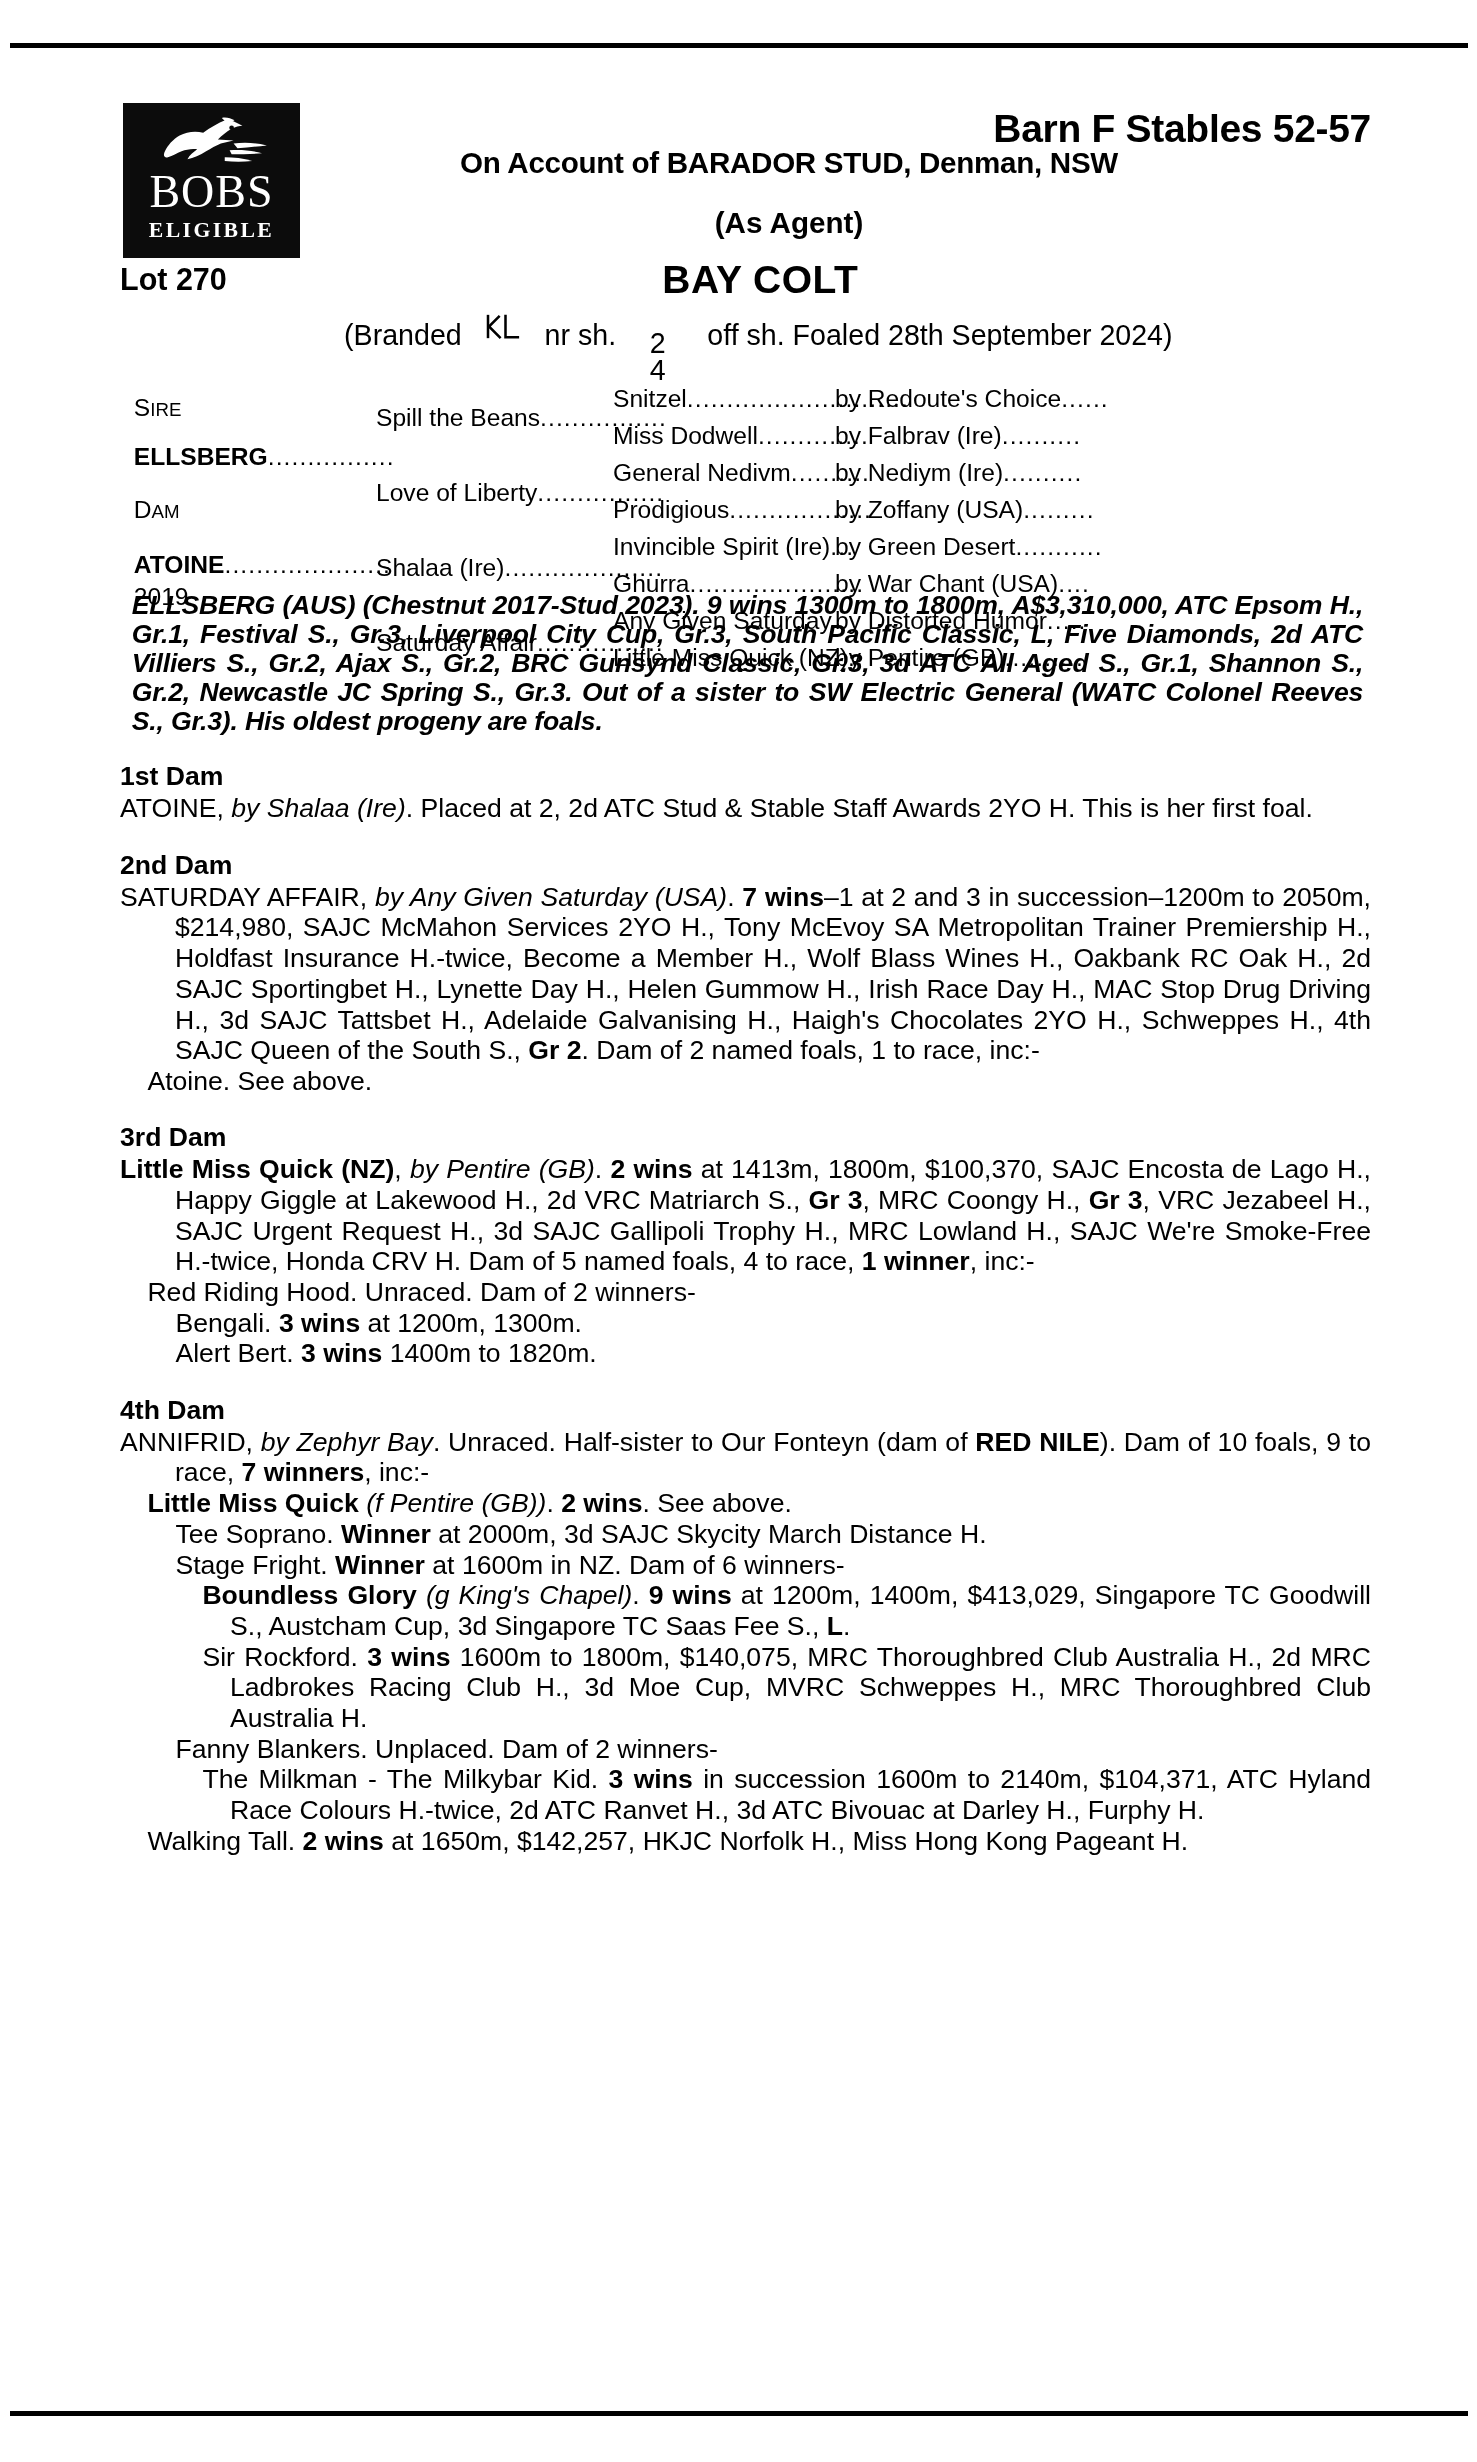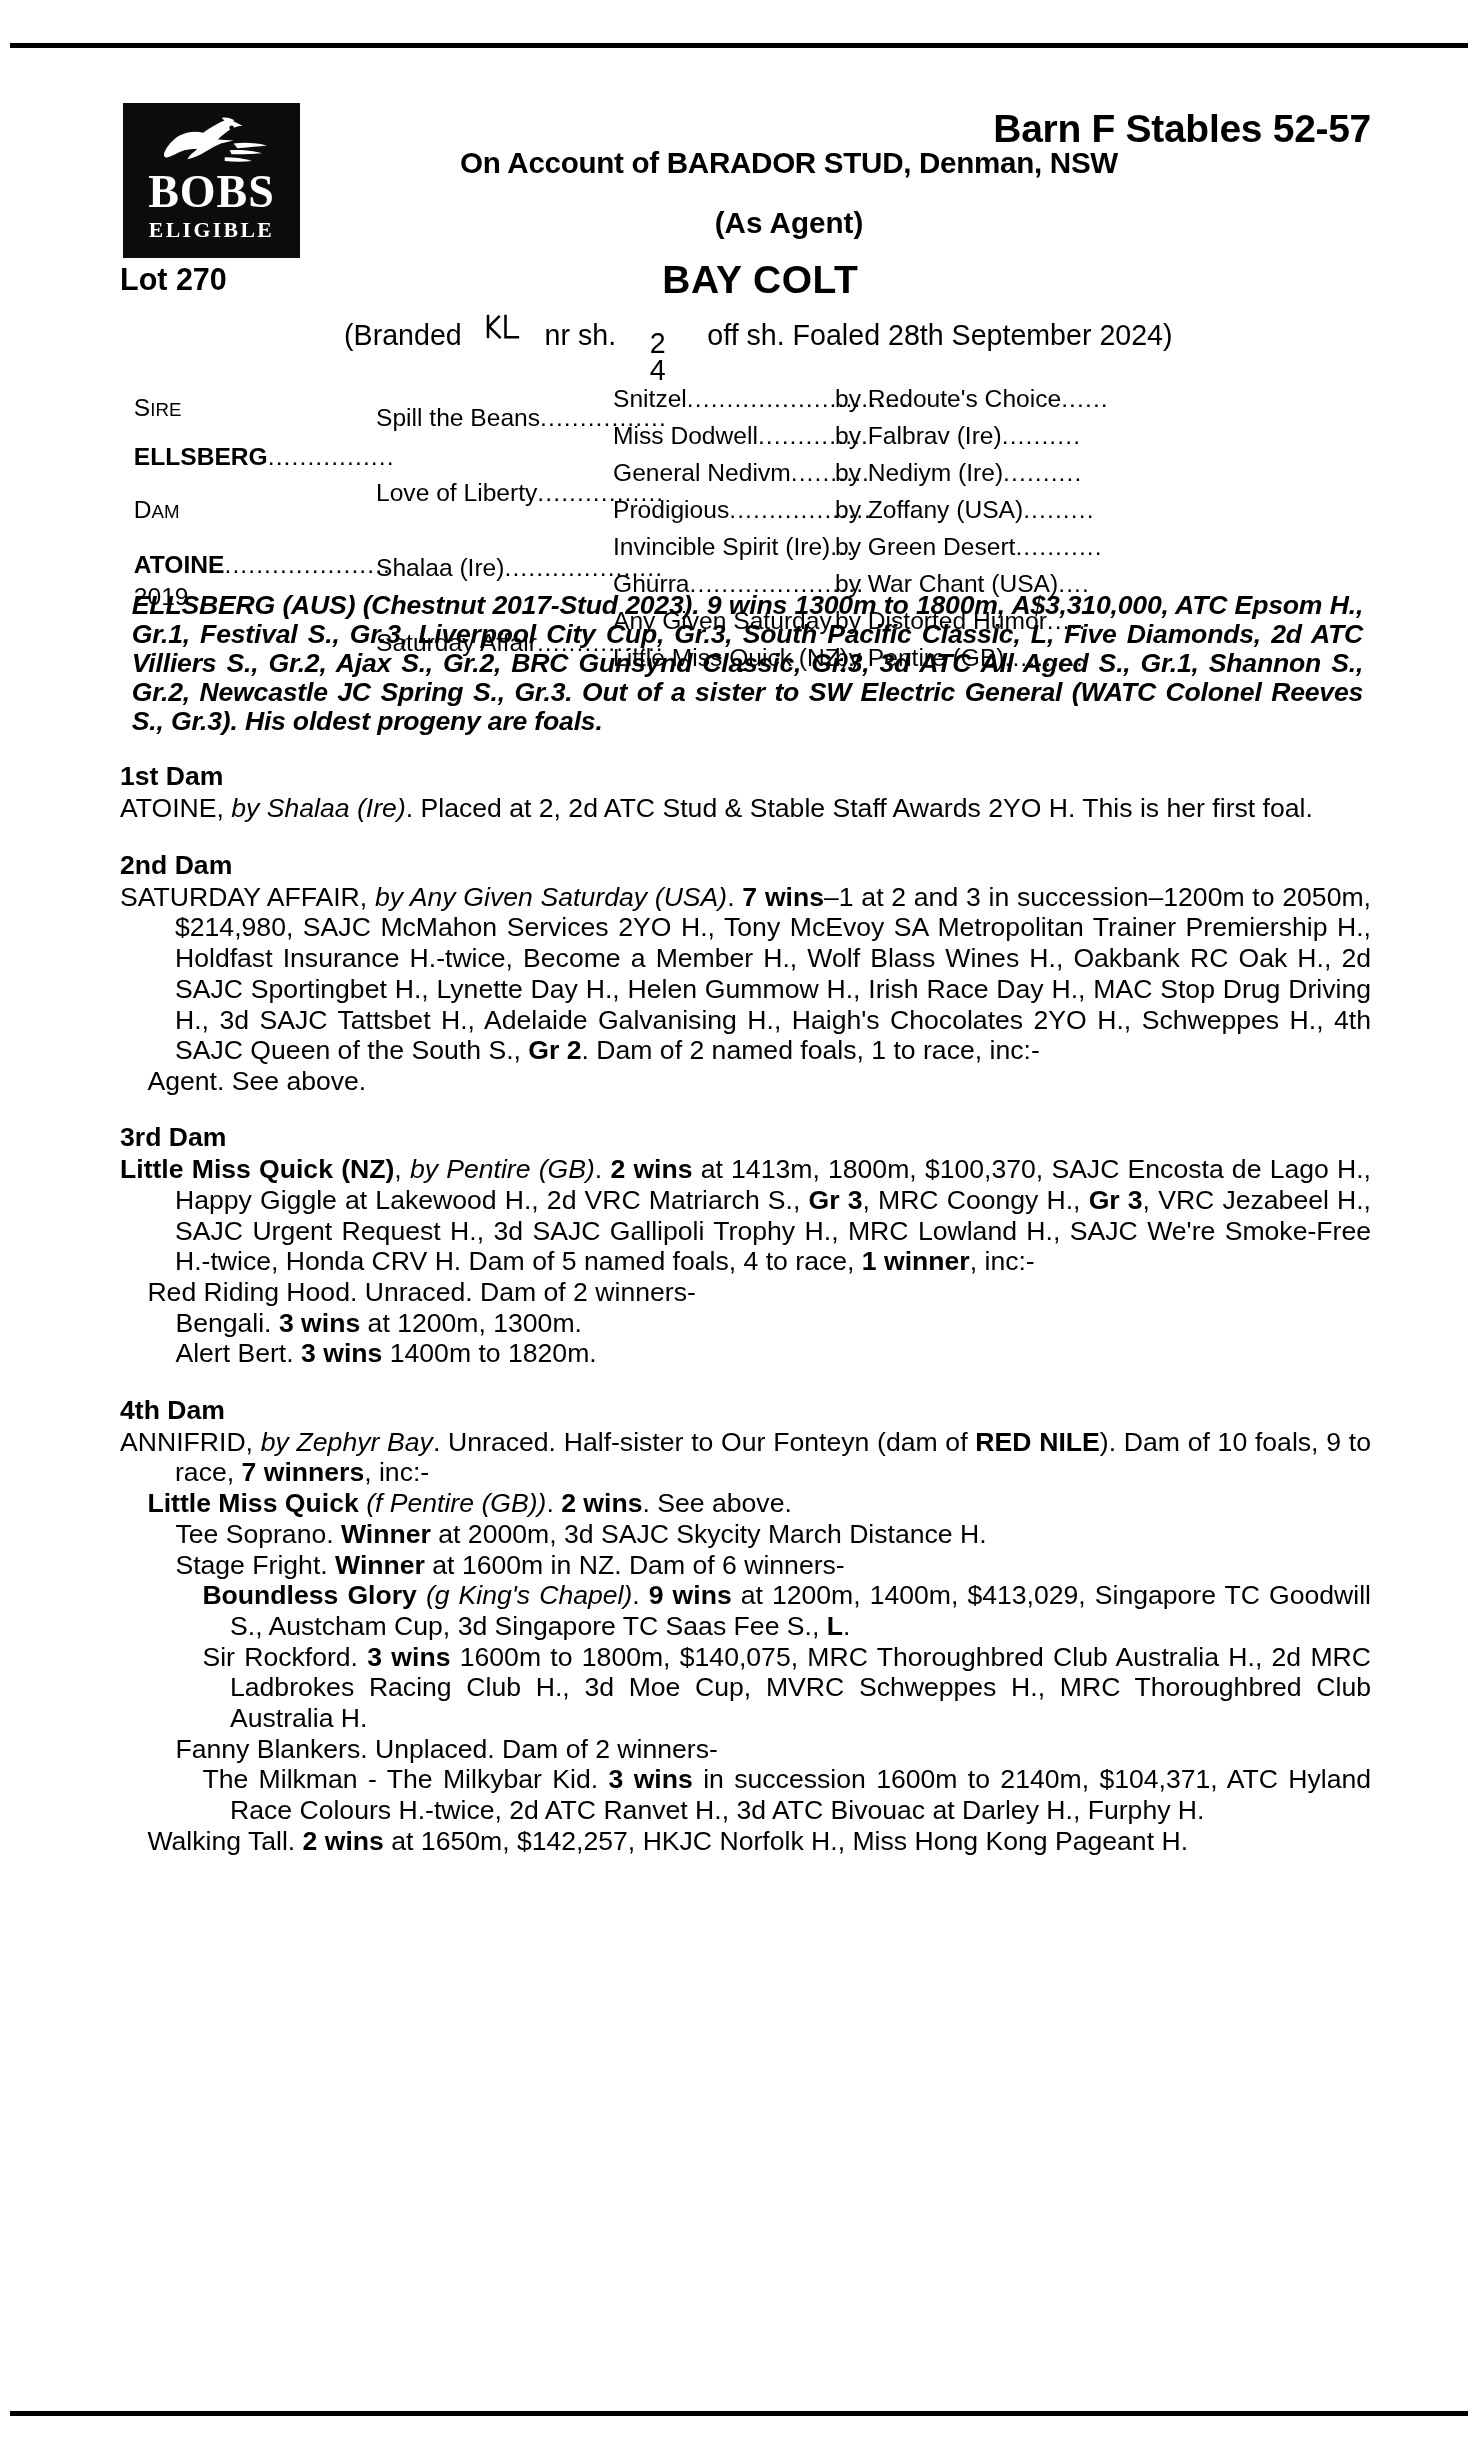--- a/index.html
+++ b/index.html
@@ -60,21 +60,21 @@
   }
   .logo-horse {
     margin-top: 13.8px;
     width: 126px;
     height: 51px;
   }
   .logo-bobs {
     font-family: "Liberation Serif", serif;
     color: #fff;
     font-size: 46px;
-    font-weight: 700;
+    font-weight: 400;
     letter-spacing: 1px;
     line-height: 0.98;
     margin-top: 2px;
   }
   .logo-eligible {
     font-family: "Liberation Serif", serif;
     color: #fff;
     font-size: 21.7px;
     font-weight: 700;
     letter-spacing: 2.4px;
@@ -349,21 +349,21 @@
     <div class="para hang1">
       <span>ATOINE,</span>
       <i>by Shalaa (Ire)</i><span>. Placed at 2, 2d ATC Stud &amp; Stable Staff Awards 2YO H. This is her first foal.</span>
     </div>
 
     <div class="dam-head">2nd Dam</div>
     <div class="para hang1">
       <span>SATURDAY AFFAIR,</span>
       <i>by Any Given Saturday (USA)</i>. <b>7 wins</b><span>–1 at 2 and 3 in succession–1200m to 2050m, $214,980, SAJC McMahon Services 2YO H., Tony McEvoy SA Metropolitan Trainer Premiership H., Holdfast Insurance H.-twice, Become a Member H., Wolf Blass Wines H., Oakbank RC Oak H., 2d SAJC Sportingbet H., Lynette Day H., Helen Gummow H., Irish Race Day H., MAC Stop Drug Driving H., 3d SAJC Tattsbet H., Adelaide Galvanising H., Haigh's Chocolates 2YO H., Schweppes H., 4th SAJC Queen of the South S., </span><b>Gr 2</b><span>. Dam of 2 named foals, 1 to race, inc:-</span>
     </div>
-    <div class="para hang2 nojust">Agent. See above.</div>
+    <div class="para hang2 nojust">Atoine. See above.</div>
 
     <div class="dam-head">3rd Dam</div>
     <div class="para hang1">
       <b>Little Miss Quick (NZ)</b><span>,</span>
       <i>by Pentire (GB)</i>. <b>2 wins</b><span> at 1413m, 1800m, $100,370, SAJC Encosta de Lago H., Happy Giggle at Lakewood H., 2d VRC Matriarch S., </span><b>Gr 3</b><span>, MRC Coongy H., </span><b>Gr 3</b><span>, VRC Jezabeel H., SAJC Urgent Request H., 3d SAJC Gallipoli Trophy H., MRC Lowland H., SAJC We're Smoke-Free H.-twice, Honda CRV H. Dam of 5 named foals, 4 to race, </span><b>1 winner</b><span>, inc:-</span>
     </div>
     <div class="para hang2 nojust">Red Riding Hood. Unraced. Dam of 2 winners-</div>
     <div class="para hang3 nojust">
       <span>Bengali. </span><b>3 wins</b><span> at 1200m, 1300m.</span>
     </div>

